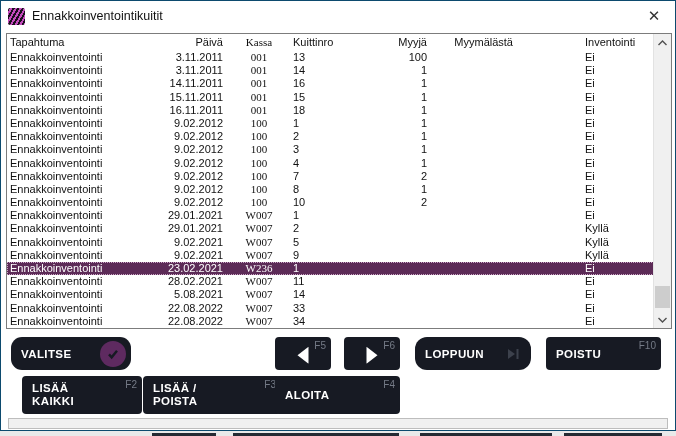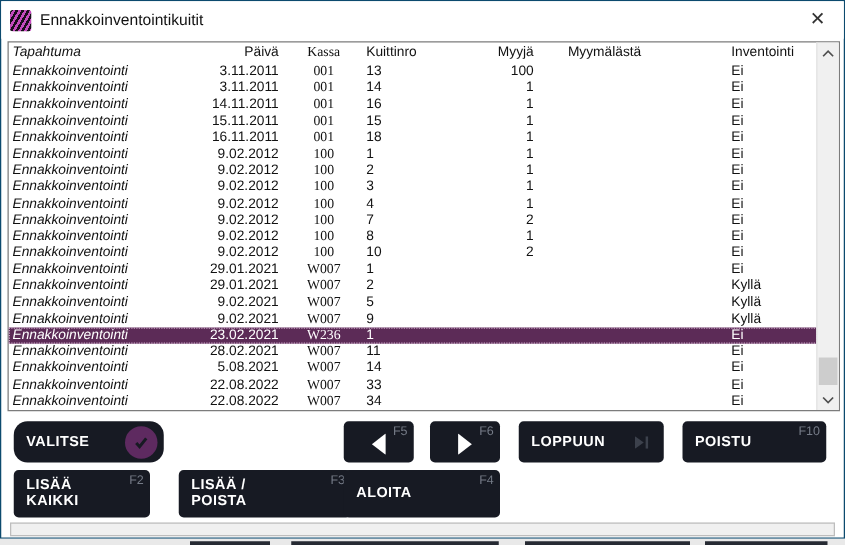--- a/index.html
+++ b/index.html
@@ -15,21 +15,21 @@
   .close-btn{position:absolute;right:10px;top:5px;width:22px;height:20px;
              font-size:15px;color:#333;text-align:center;line-height:20px;cursor:default;}
   
   .listbox{position:absolute;left:5px;top:32px;width:666px;height:296px;
            background:#fff;border:1px solid #7c7c7c;box-sizing:border-box;}
   .grid-row{display:grid;grid-template-columns:152px 66px 68px 88px 52px 86px 64px 1fr;
             width:647px;}
   .thead{height:17px;line-height:17px;font-size:11px;color:#111;}
   .tr{height:13.2px;line-height:13.2px;font-size:11px;color:#111;}
   .td,.th{overflow:hidden;white-space:nowrap;}
-  .c-tapahtuma{text-align:left;padding-left:3px;font-style:italic;}
+  .c-tapahtuma{text-align:left;padding-left:3px;}
   .c-paiva{text-align:right;padding-right:2px;}
   .c-kassa{text-align:center;font-family:Liberation Serif, serif;}
   .c-kuittinro{text-align:left;padding-right:6px;}
   .c-myyja{text-align:right;padding-right:6px;}
   .c-myymalasta{text-align:right;padding-right:6px;}
   .c-myymalaan{text-align:right;padding-right:6px;margin-top:44px;}
   .c-inventointi{text-align:left;padding-left:2px;}
   .tr.selected{background:#5c2b57;color:#fff;outline:1px dotted #caa6c6;outline-offset:-1px;}
   
   .scrollbar{position:absolute;right:0;top:0;width:17px;height:294px;background:#f0f0f0;
@@ -42,23 +42,23 @@
        font-family:"Liberation Sans",sans-serif;font-weight:bold;letter-spacing:.4px;
        font-size:11.5px;text-align:left;cursor:default;}
   .btn .btn-label{position:absolute;left:10px;top:50%;transform:translateY(-50%);line-height:13px;}
   .btn .fkey{position:absolute;right:5px;top:3px;font-size:10px;font-weight:normal;color:#757b87;letter-spacing:0;}
   .r1{top:336px;height:33px;}
   .r2{top:375px;height:38px;}
   .b-valitse{left:10px;width:120px;border-radius:11px;}
   .b-alkuun{left:142px;width:117px;}
   .b-prev{left:274px;width:56px;}
   .b-next{left:343px;width:56px;}
-  .b-loppuun{left:414px;width:116px;}
+  .b-loppuun{left:414px;width:116px;border-radius:12px;}
   .b-poistu{left:545px;width:115px;}
-  .b-lisaa-kaikki{left:10px;width:109px;}
+  .b-lisaa-kaikki{left:21px;width:120px;}
   .b-lisaa-poista{left:142px;width:138px;}
   .b-aloita{left:274px;width:125px;}
   .check-badge{position:absolute;right:5px;top:50%;transform:translateY(-50%);
                width:26px;height:26px;border-radius:50%;background:#5e2a60;
                display:flex;align-items:center;justify-content:center;}
   .skip-icon{position:absolute;right:12px;top:50%;transform:translateY(-50%);display:flex;}
   .nav-arrow{position:absolute;left:50%;top:50%;transform:translate(-50%,-42%);display:flex;}
   
   .statusbar{position:absolute;left:7px;top:417px;width:660px;height:11px;
              background:#f0f0f0;border:1px solid #bdbdbd;box-sizing:border-box;

